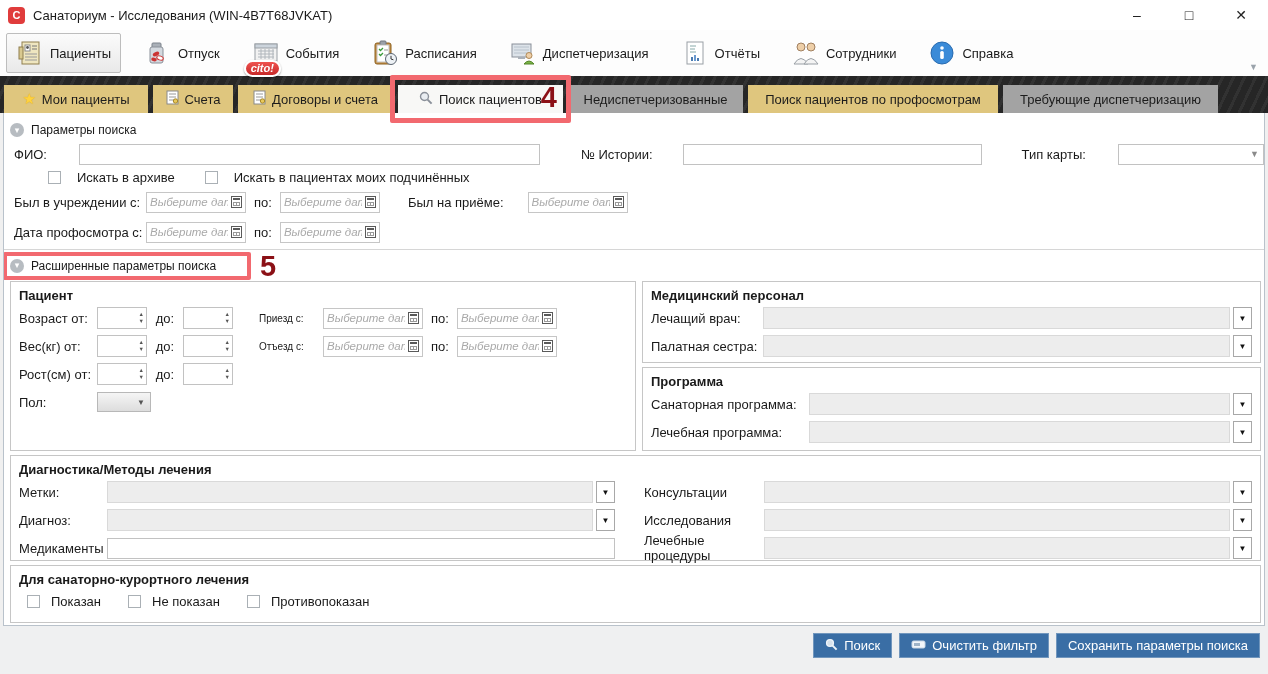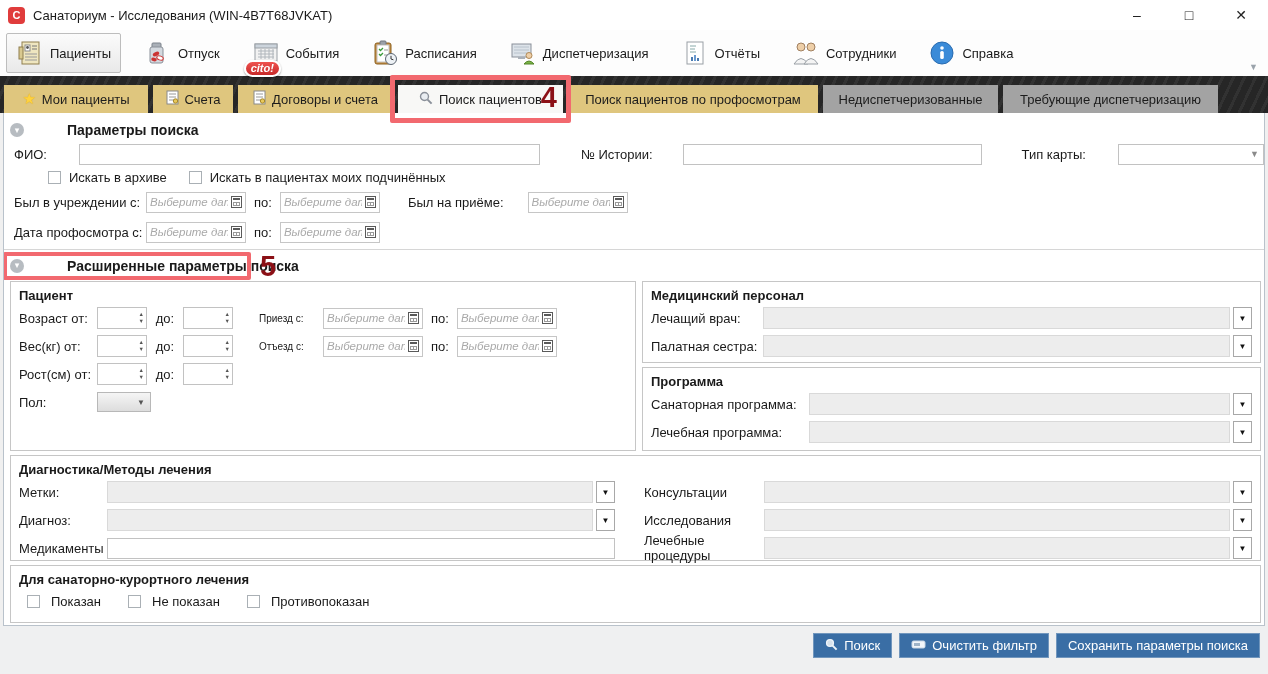--- a/index.html
+++ b/index.html
@@ -38,38 +38,38 @@
 
   
   .ann-box { position:absolute; border:5px solid #f2696f; border-radius:2px; pointer-events:none; }
   .ann-num { position:absolute; color:#8b1016; font-size:29px; font-weight:600; line-height:1; pointer-events:none; }
   .ann-tab-box { left:-8px; top:-10px; width:181px; height:48px; z-index:30; }
   .ann-tab-num { right:6px; top:-2px; z-index:31; }
 
   
   .content { flex:1; background:#fff; margin:0 3px; border:1px solid #b9c2cb; border-top:none; padding:2px 0 0 0; overflow:hidden; }
   .sec-header { height:26px; display:flex; align-items:center; gap:7px; padding:4px 0 0 6px; }
-  .sec-title { font-weight:bold; font-size:14px;margin-left:36px; }
+  .sec-title { font-weight:normal; font-size:12px; }
   .collapse-ic { width:14px; height:14px; border-radius:50%; background:#b7bcc1; color:#fff; font-size:9px;
                  display:flex; align-items:center; justify-content:center; line-height:1; }
 
   .row { display:flex; align-items:center; padding-left:10px; }
   .lbl { font-size:13px; white-space:nowrap; }
   input.txt { height:21px; border:1px solid #c2c2c2; background:#fff; font-family:inherit; font-size:13px; padding:0 4px; }
 
   .fio-row { height:26px;gap:32px; }
   .fio-lbl { width:38px; }
   .fio-input { width:538px; }
   .hist-lbl { margin-left:9px; width:70px; }
   .hist-input { width:348px; }
   .card-lbl { margin-left:8px; width:66px; }
   .combo-inline { width:170px; height:21px; border:1px solid #c2c2c2; background:#fff; display:flex; align-items:center;
                   justify-content:flex-end; padding-right:4px; color:#8a8a8a; font-size:9px; }
 
-  .check-row { height:20px; gap:8px;padding-left:44px; }
+  .check-row { height:20px; gap:16px;padding-left:44px; }
   .cb { width:13px; height:13px; border:1px solid #aab0b5; background:#fff; flex:none; }
   .cb-lbl { margin-right:14px; }
 
   .date-row { height:30px; }
   .date-lbl { width:132px; }
   .datefield { width:100px; height:21px; border:1px solid #c6c6c6; background:#fff; display:flex; align-items:center;
                padding:0 3px; gap:3px; overflow:hidden; }
   .ph { flex:1; font-style:italic; color:#a9a9a9; font-size:11.5px; white-space:nowrap; overflow:hidden; }
   .cal { width:11px; height:12px; border:1px solid #5a5a5a; background:#fff; position:relative; flex:none; }
   .cal::before { content:""; position:absolute; top:1px; left:1px; right:1px; height:2px; background:#5a5a5a; }
@@ -290,25 +290,25 @@
     </div>
     <div class="tab active t4">
       <span><svg width="14" height="14" viewBox="0 0 14 14">
             <circle cx="5.5" cy="5.5" r="4" fill="#e9edf1" stroke="#8a9099" stroke-width="1.4"></circle>
             <line x1="8.6" y1="8.6" x2="12.6" y2="12.6" stroke="#8a9099" stroke-width="2"></line>
           </svg></span>
       <span>Поиск пациентов</span>
       <div class="ann-box ann-tab-box"></div>
       <div class="ann-num ann-tab-num">4</div>
     </div>
+    <div class="tab gray t6">
+      <span>Недиспетчеризованные</span>
+    </div>
     <div class="tab tan t5">
       <span>Поиск пациентов по профосмотрам</span>
-    </div>
-    <div class="tab gray t6">
-      <span>Недиспетчеризованные</span>
     </div>
     <div class="tab gray t7">
       <span>Требующие диспетчеризацию</span>
     </div>
   </div>
 
   <div class="content">
 
     <div class="sec-header">
       <span class="collapse-ic">▾</span>

